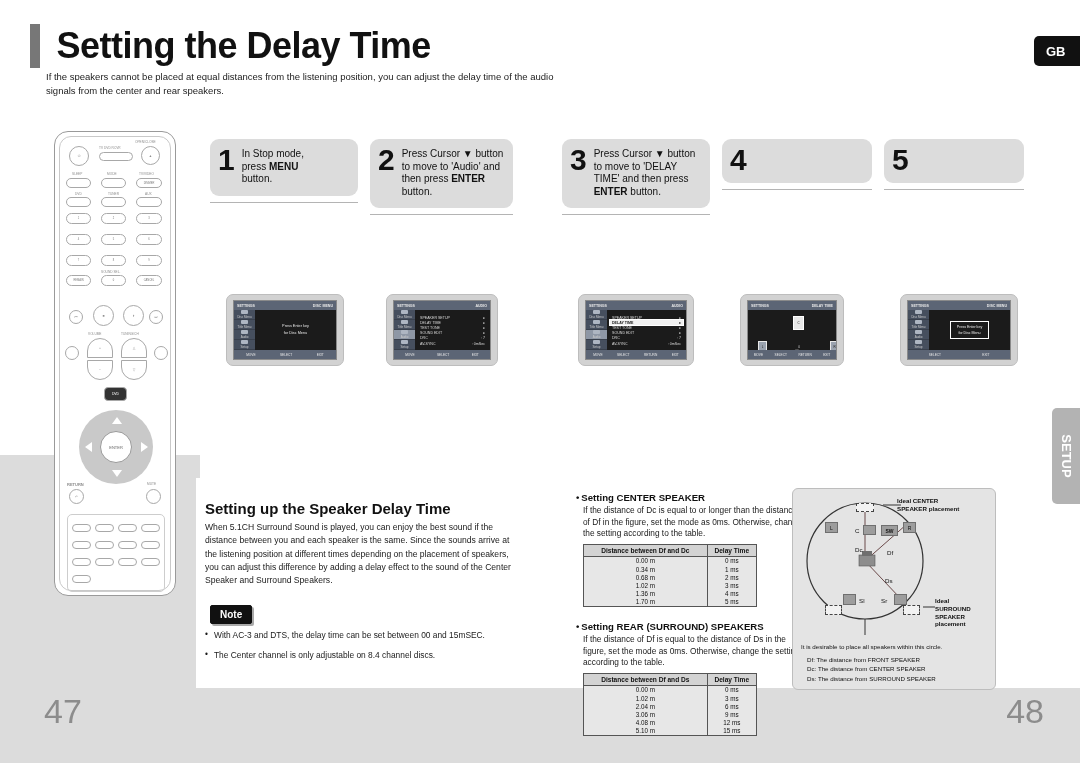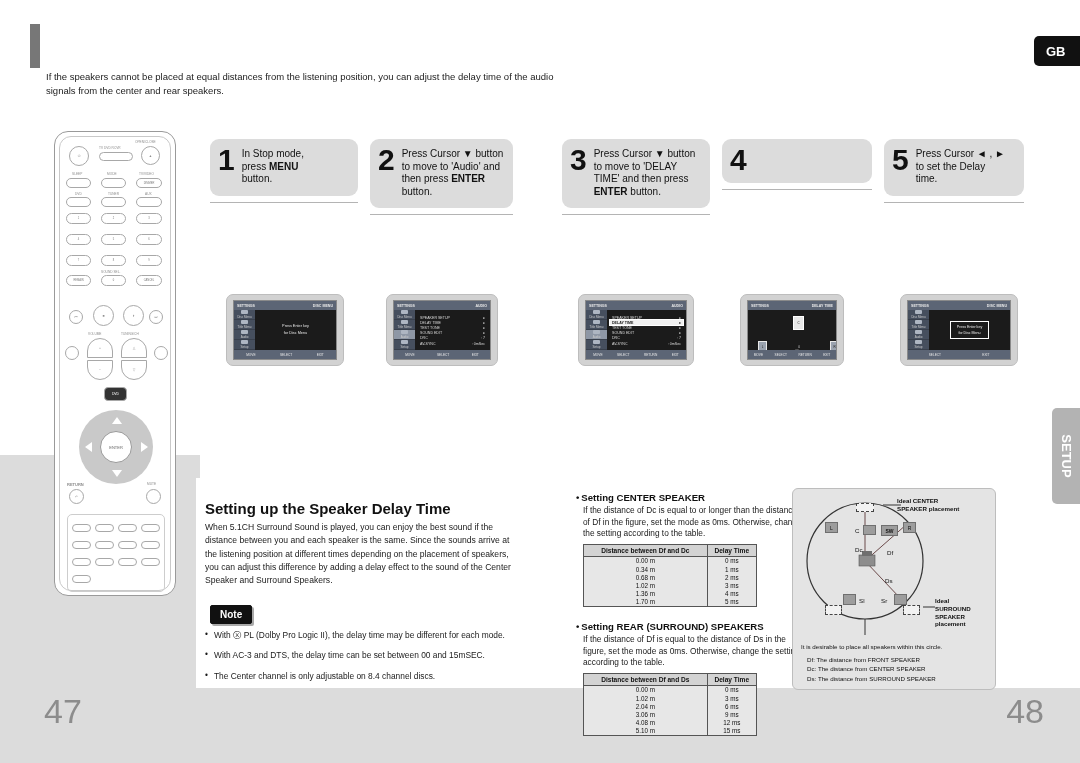--- a/index.html
+++ b/index.html
@@ -250,20 +250,21 @@
 </style>
 </head>
 <body>
 
 <div class="bg-bottom"></div>
 <div class="bg-bottom-left"></div>
 <div class="white-col"></div>
 
 <div class="header">
   <span class="title-bar"></span>
+  <span class="page-title">Setting the Delay Time</span>
 </div>
 <div class="header-sub">If the speakers cannot be placed at equal distances from the listening position, you can adjust the delay time of the audio signals from the center and rear speakers.</div>
 
 <div class="gb-tab">
   <span>GB</span>
 </div>
 <div class="setup-tab">
   <span>SETUP</span>
 </div>
 
@@ -551,21 +552,20 @@
       <span>SELECT</span>
       <span>RETURN</span>
       <span>EXIT</span>
     </div>
   </div>
 </div>
 
 <div class="step" style="left:884px;top:139px;width:140px;">
   <div class="step-head">
     <div class="step-num">5</div>
-    <div class="step-txt">Press Cursor ◄ , ►<br>to set the Delay<br>time.</div>
   </div>
   <div class="step-sep"></div>
 </div>
 <div class="tv" style="left:900px;top:294px;width:118px;height:72px;">
   <div class="tv-scr">
     <div class="tv-topbar">
       <span>SETTINGS</span>
       <span>DISC MENU</span>
     </div>
     <div class="tv-side">
@@ -597,21 +597,20 @@
       <span>EXIT</span>
     </div>
   </div>
 </div>
 
 <div class="sec-title">Setting up the Speaker Delay Time</div>
 <div class="sec-body">When 5.1CH Surround Sound is played, you can enjoy the best sound if the distance between you and each speaker is the same. Since the sounds arrive at the listening position at different times depending on the placement of speakers, you can adjust this difference by adding a delay effect to the sound of the Center Speaker and Surround Speakers.</div>
 <div class="note-badge">Note</div>
 <div class="note-list">
   <ul>
-    <li>With ⓧ PL  (Dolby Pro Logic II), the delay time may be different for each mode.</li>
     <li>With AC-3 and DTS, the delay time can be set between 00 and 15mSEC.</li>
     <li>The Center channel is only adjustable on 8.4 channel discs.</li>
   </ul>
 </div>
 
 <div class="mid-col">
   <div class="mid-head">
     <span class="bullet">•</span><span>Setting CENTER SPEAKER</span>
   </div>
   <div class="mid-p">If the distance of Dc is equal to or longer than the distance of Df in the figure, set the mode as 0ms. Otherwise, change the setting according to the table.</div>

